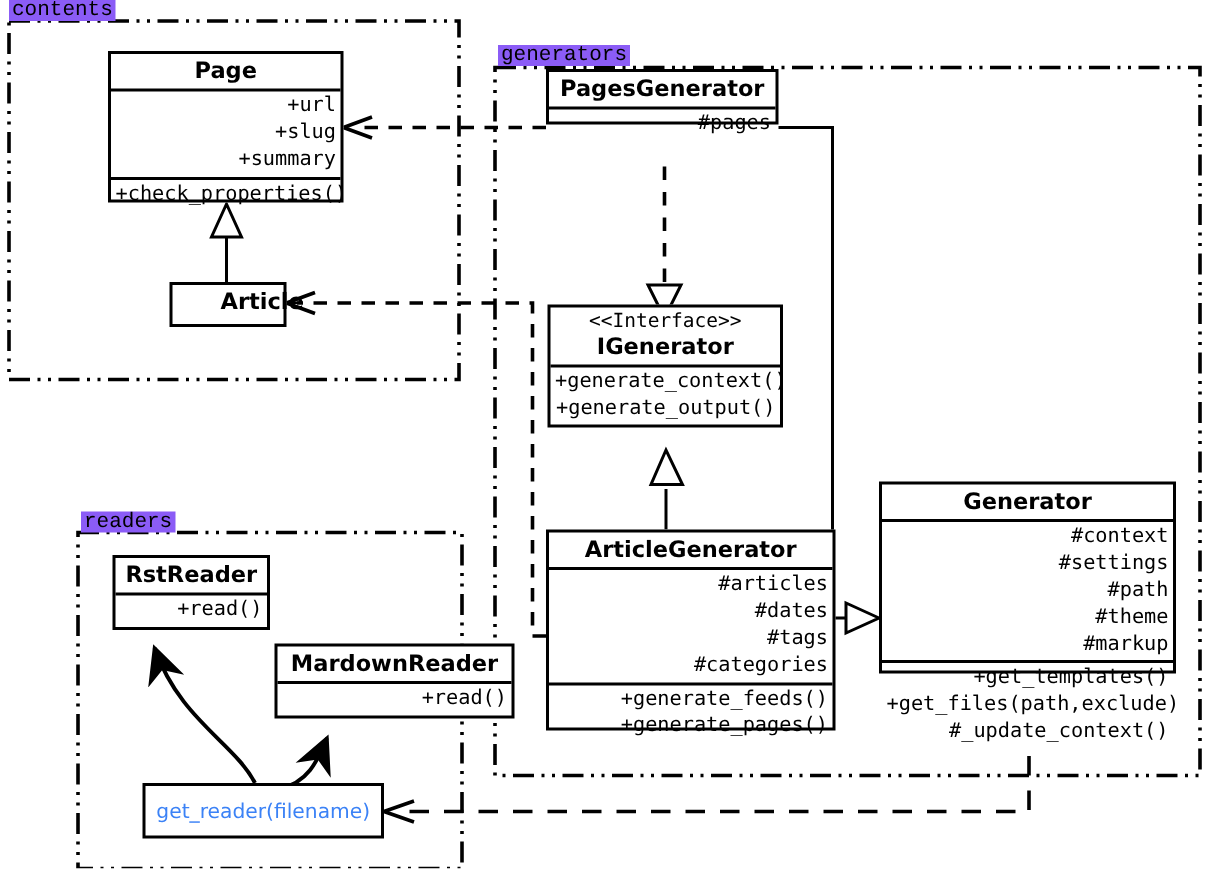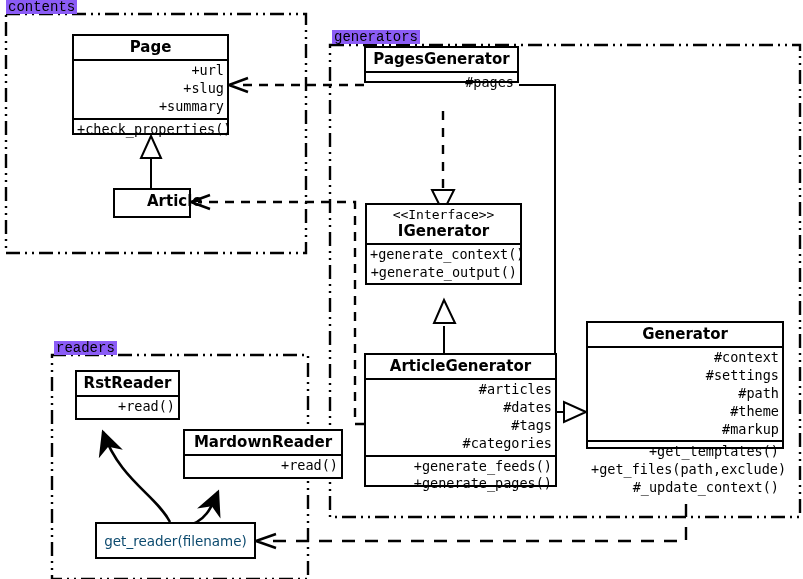--- a/index.html
+++ b/index.html
@@ -75,21 +75,21 @@
   .plainbox {
     position: absolute;
     box-sizing: border-box;
     border: 2px solid #000;
     background: #fff;
     display: flex;
     align-items: center;
     justify-content: center;
     font-family: "DejaVu Sans", sans-serif;
     font-size: 13.5px;
-    color: #0c4a6e;
+    color: #3b82f6;
     white-space: nowrap;
   }
 </style>
 </head>
 <body>
 
 <div id="canvas">
 
   <svg class="layer">
     <g id="pkg-frames">

